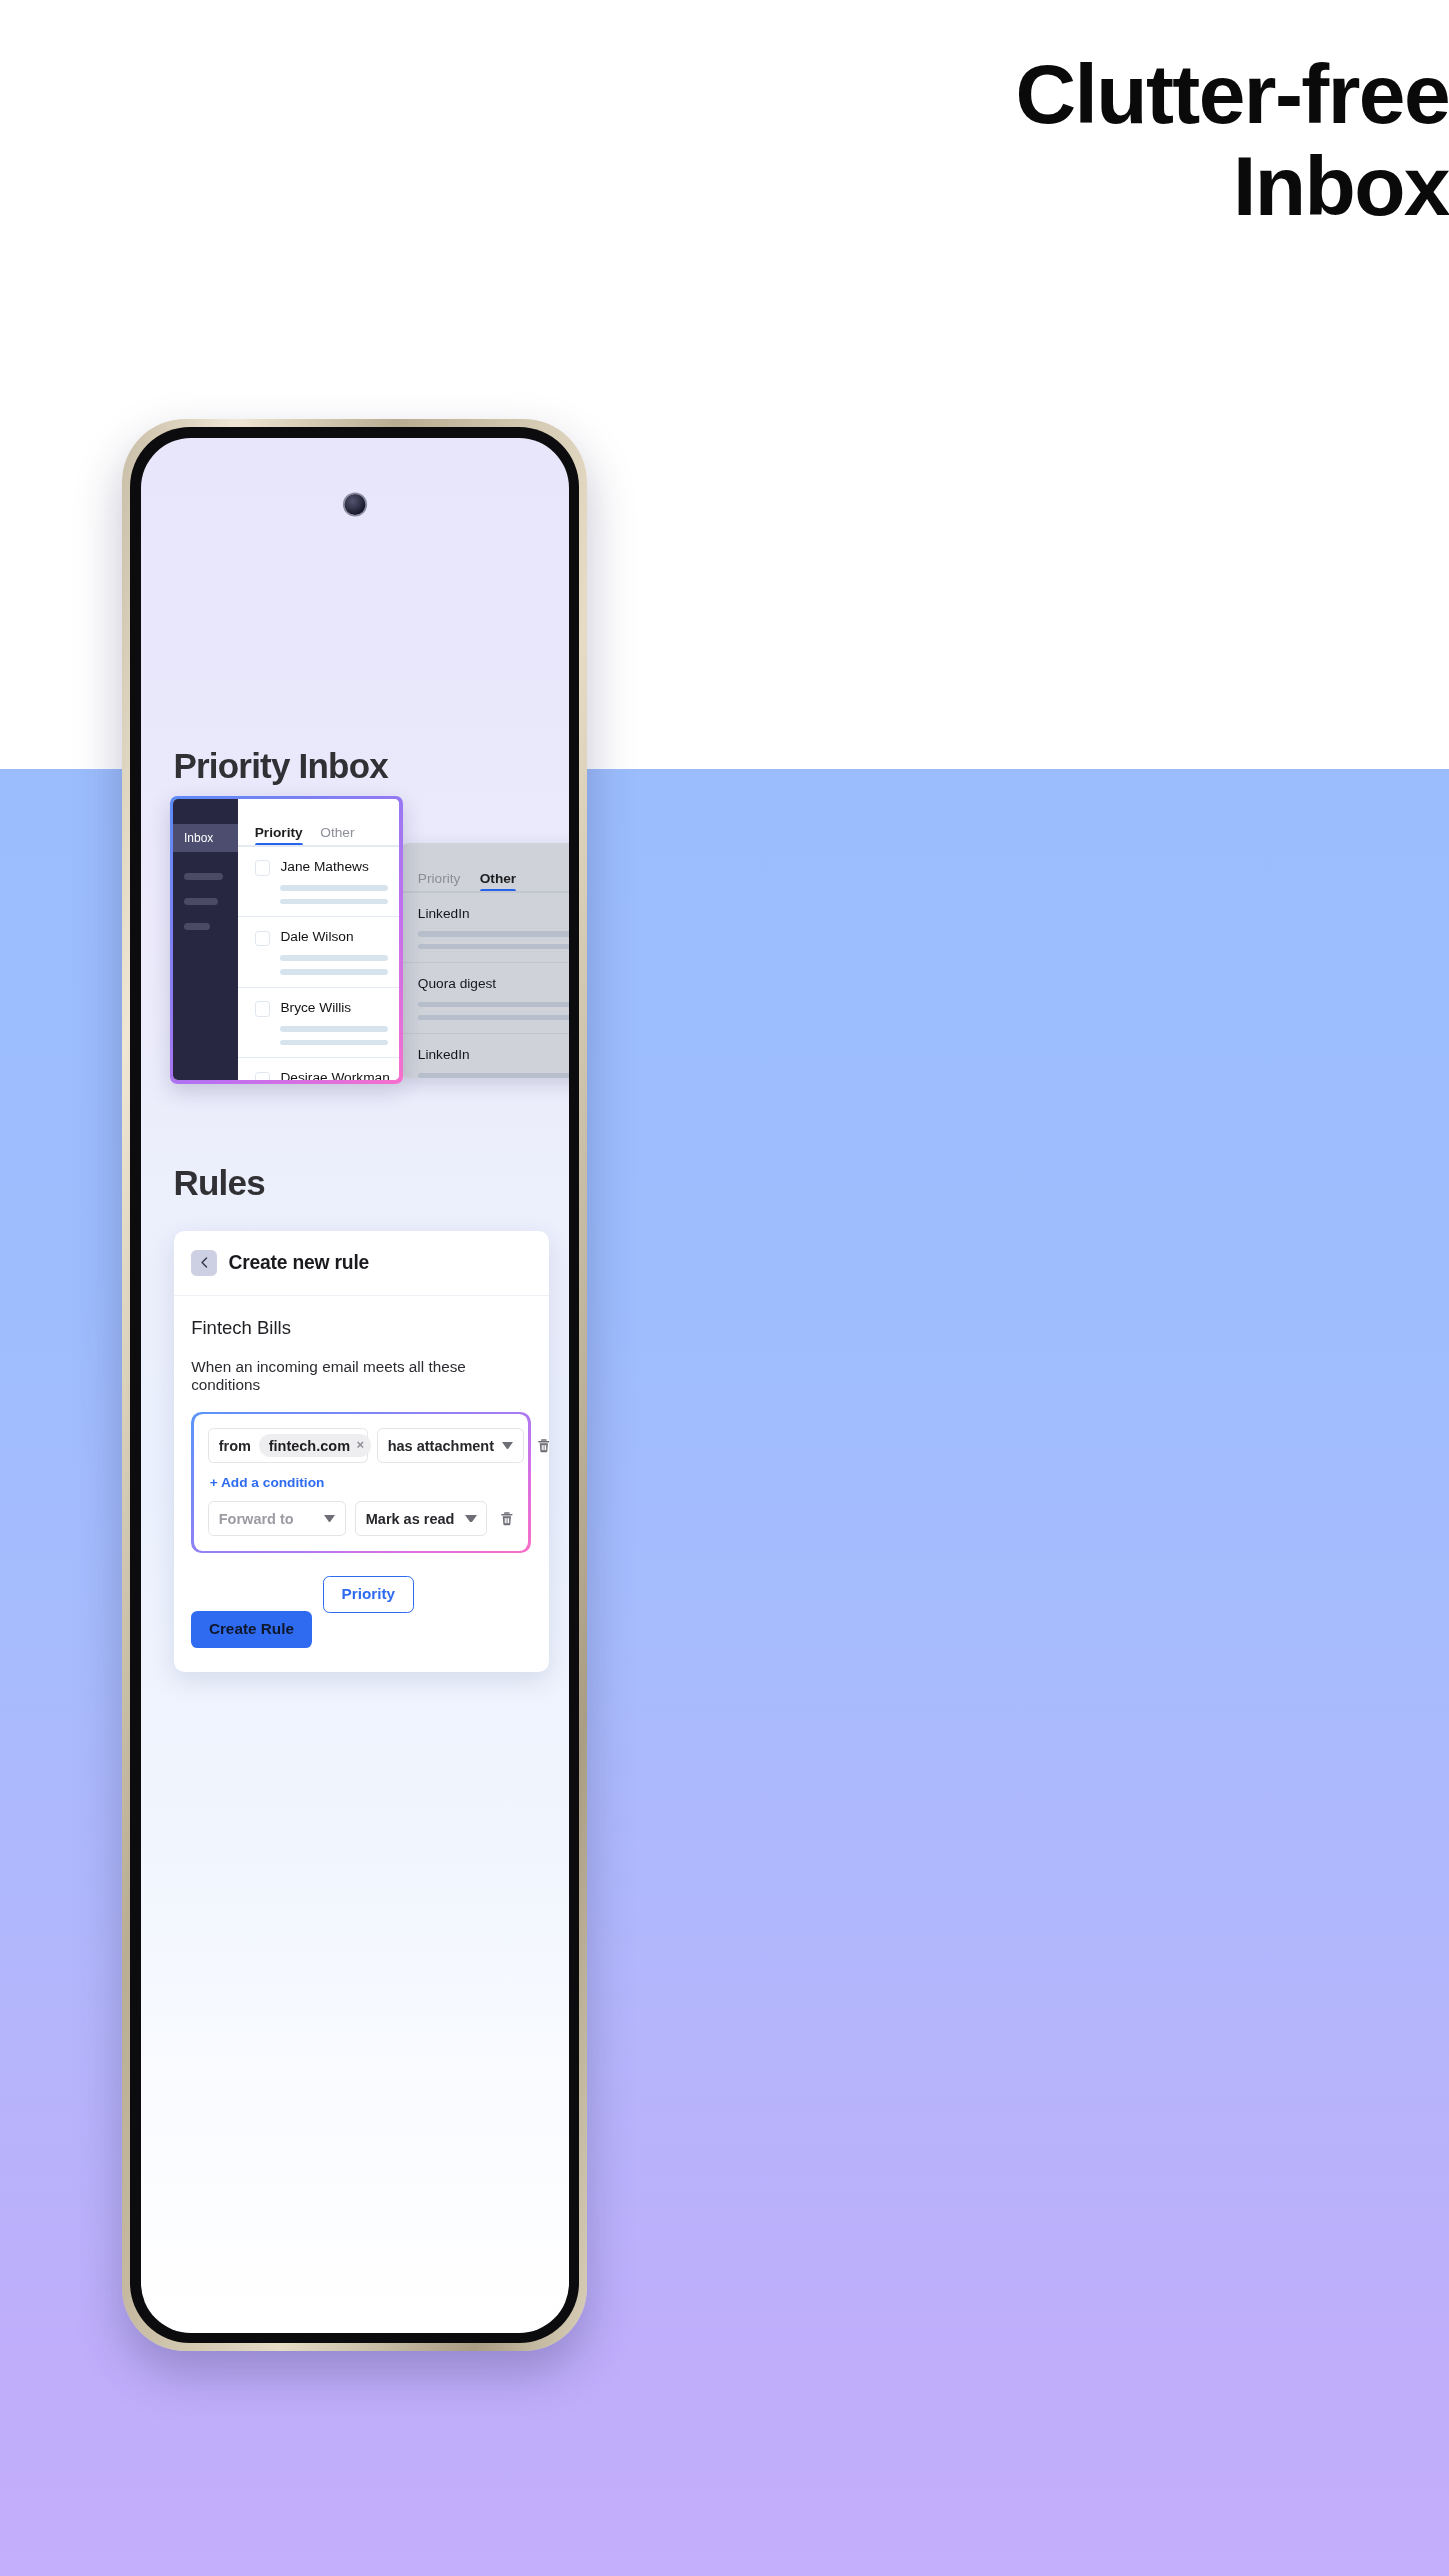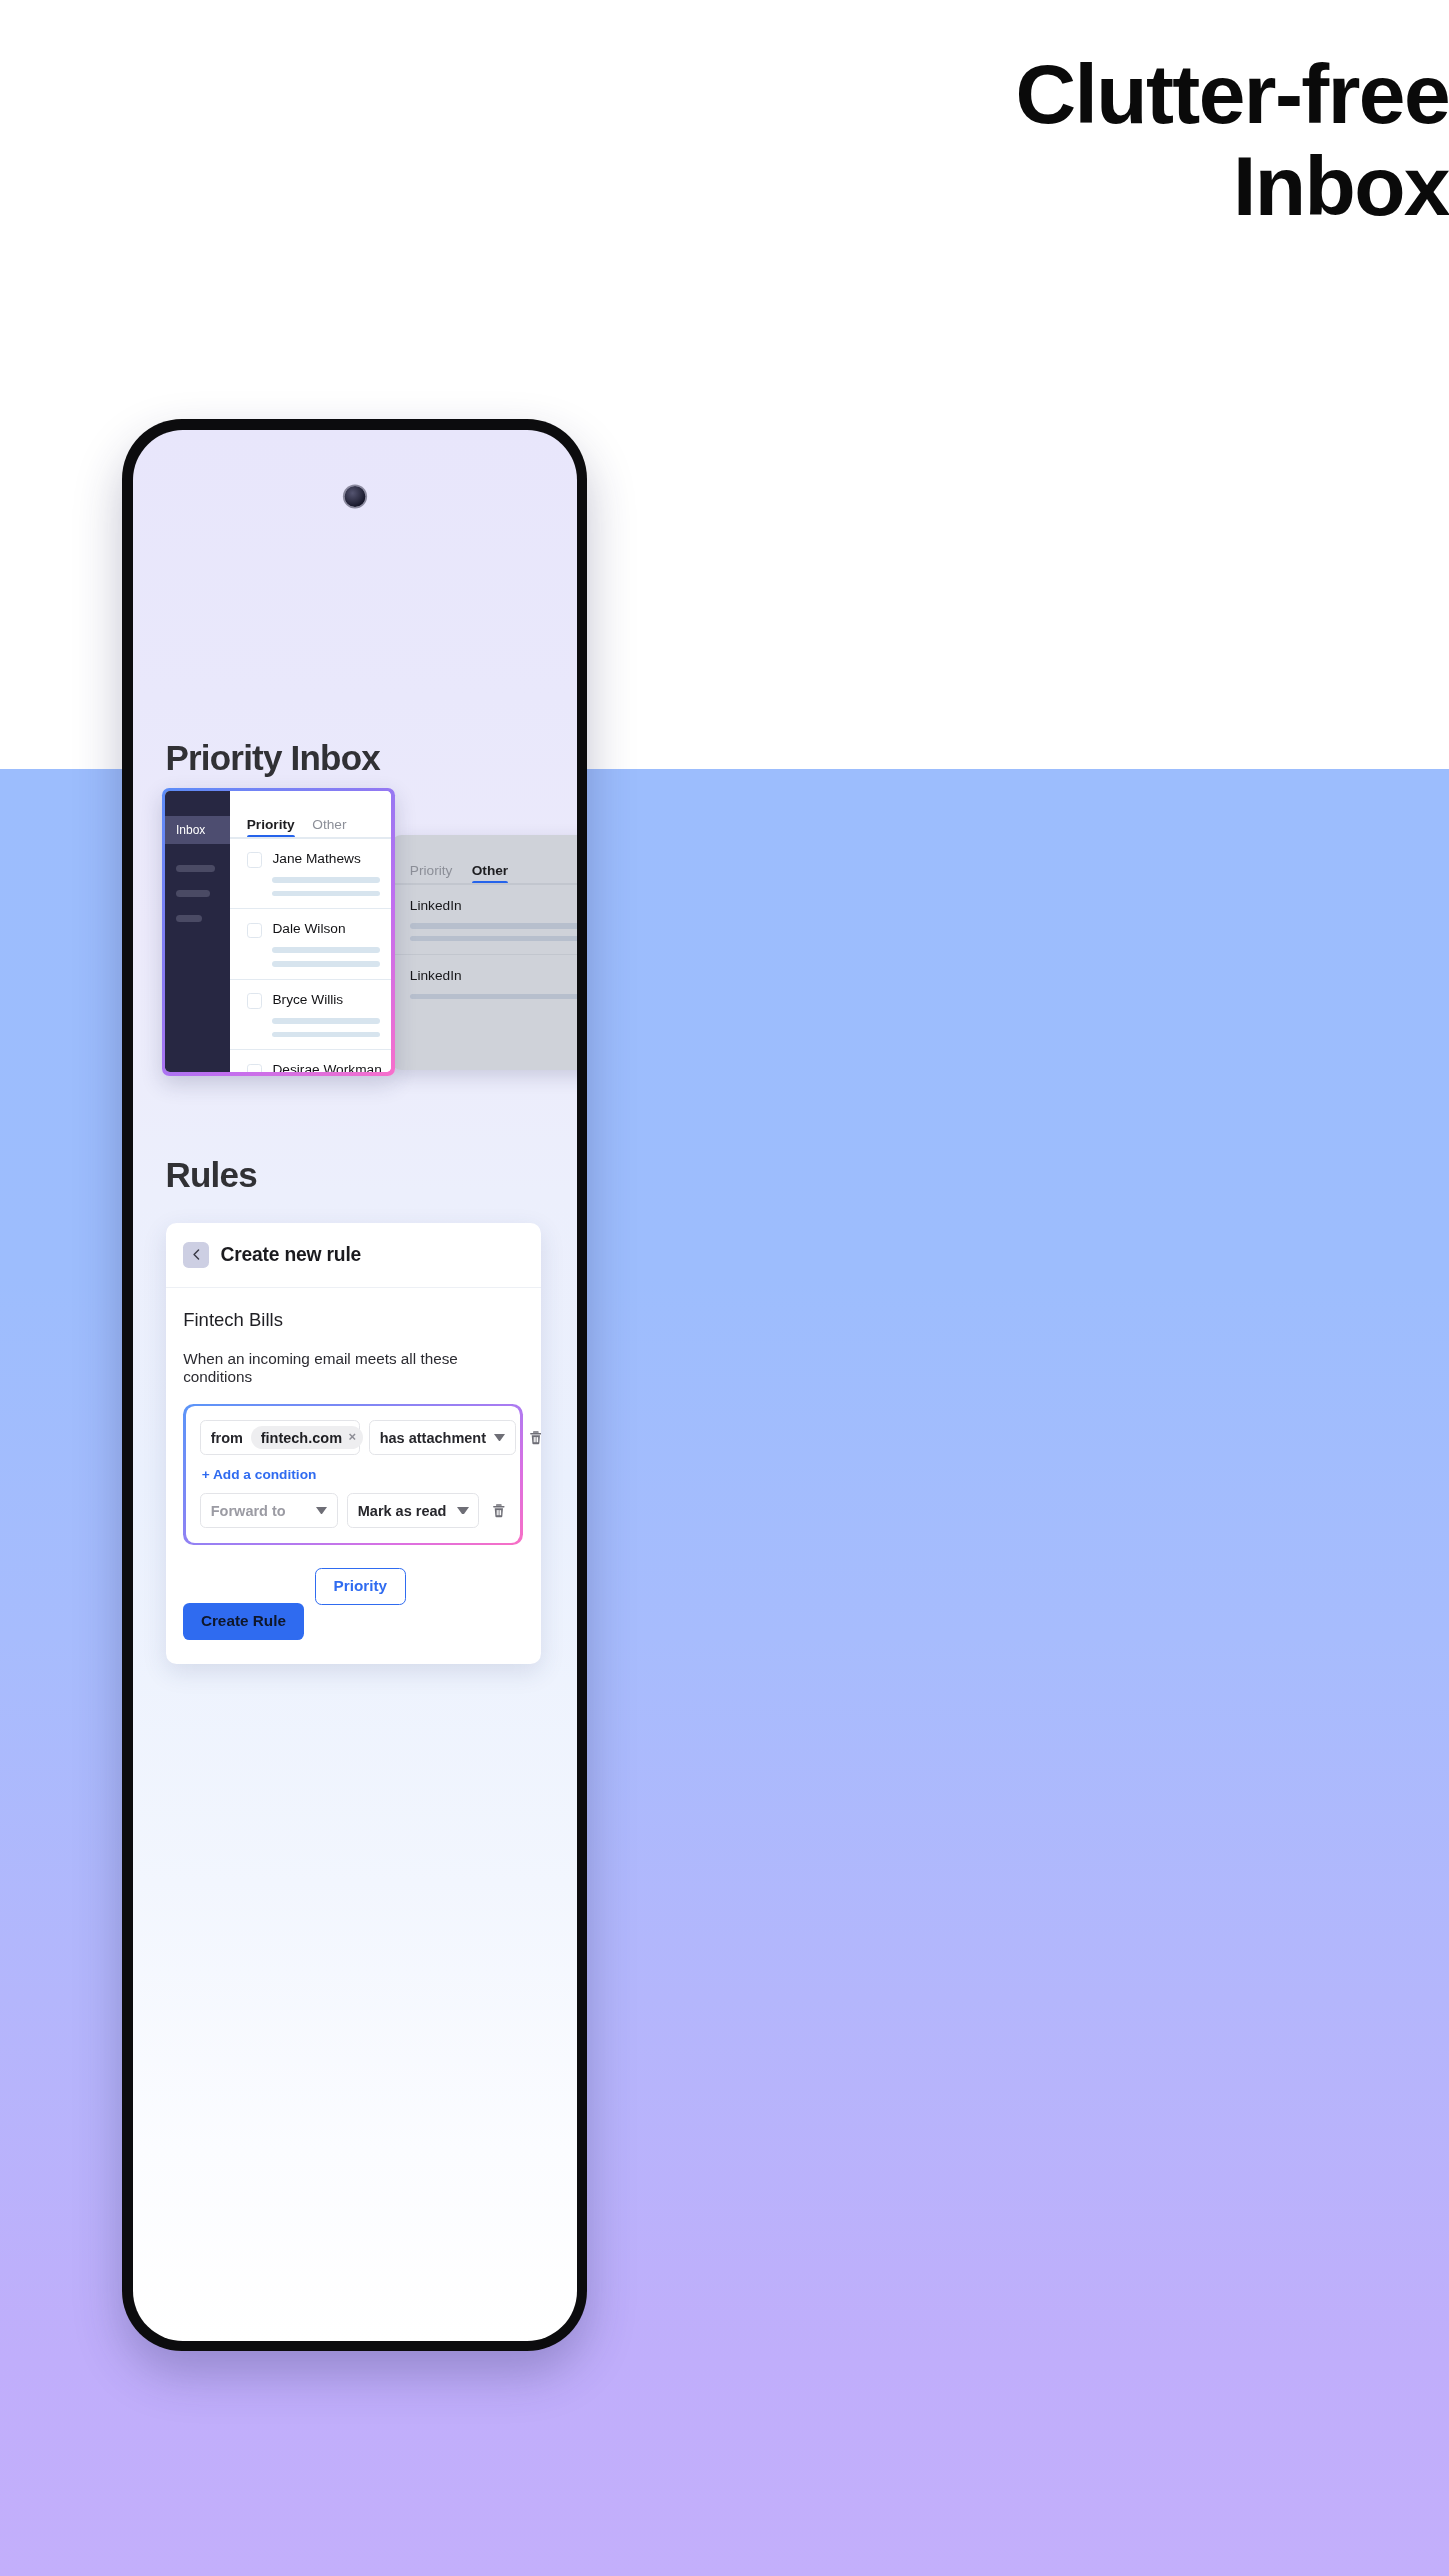--- a/index.html
+++ b/index.html
@@ -49,21 +49,21 @@
 
   
   .phone {
     position: absolute;
     left: 122px;
     top: 419px;
     width: 465px;
     height: 1932px;
     border-radius: 63px;
     background: linear-gradient(100deg,#c8bda6 0%, #efe7d4 14%, #b9ad93 34%, #e6dcc6 62%, #a99d84 86%, #d9cfb8 100%);
-    padding: 0;
+    padding: 8px;
     box-shadow: 0 22.5px 48px rgba(40,40,90,0.28);
     z-index: 6;
   }
   .phone-inner {
     position: relative;
     width: 100%;
     height: 100%;
     border-radius: 60px;
     background: #0c0c0e;
     padding: 10.5px;
@@ -441,20 +441,25 @@
               <div class="other-tab inactive">Priority</div>
               <div class="other-tab active">Other</div>
             </div>
 
             <div class="other-row">
               <div class="other-name">LinkedIn</div>
               <div class="skel"></div>
               <div class="skel s2"></div>
             </div>
             <div class="other-row">
+              <div class="other-name">Quora digest</div>
+              <div class="skel"></div>
+              <div class="skel s2"></div>
+            </div>
+            <div class="other-row">
               <div class="other-name">LinkedIn</div>
               <div class="skel"></div>
 
             </div>
           </div>
 
           <div class="priority-card">
             <div class="priority-inner">
 
               <div class="sidebar">

